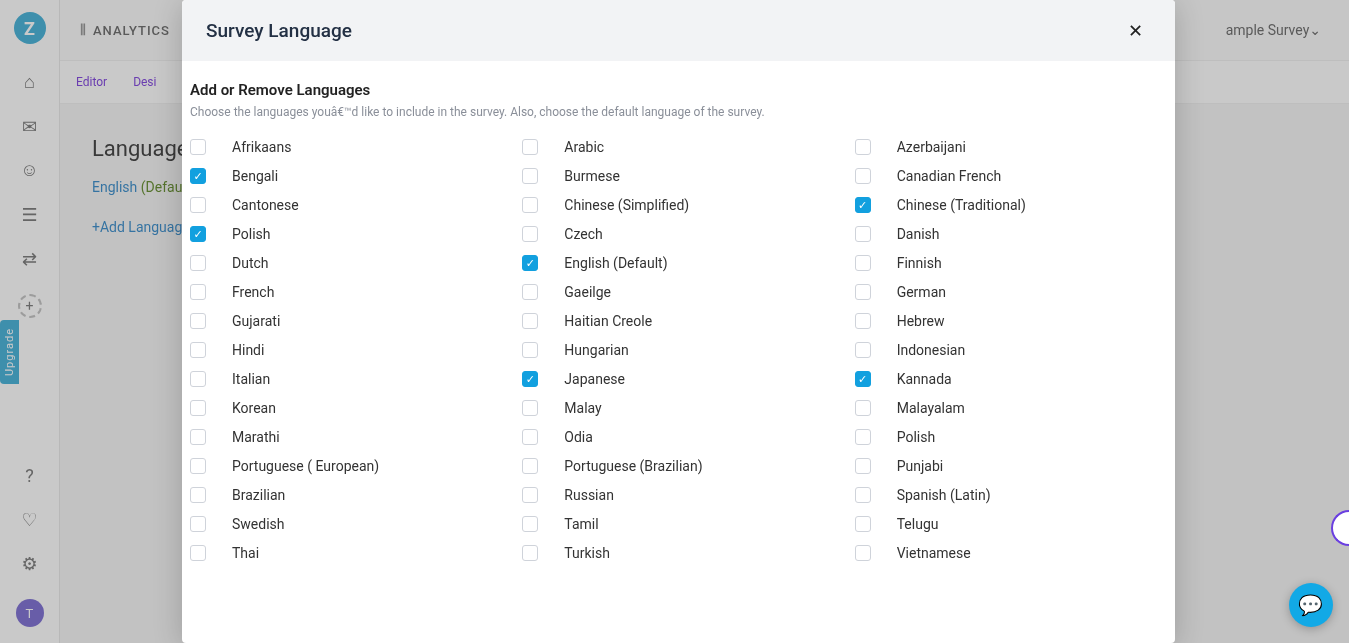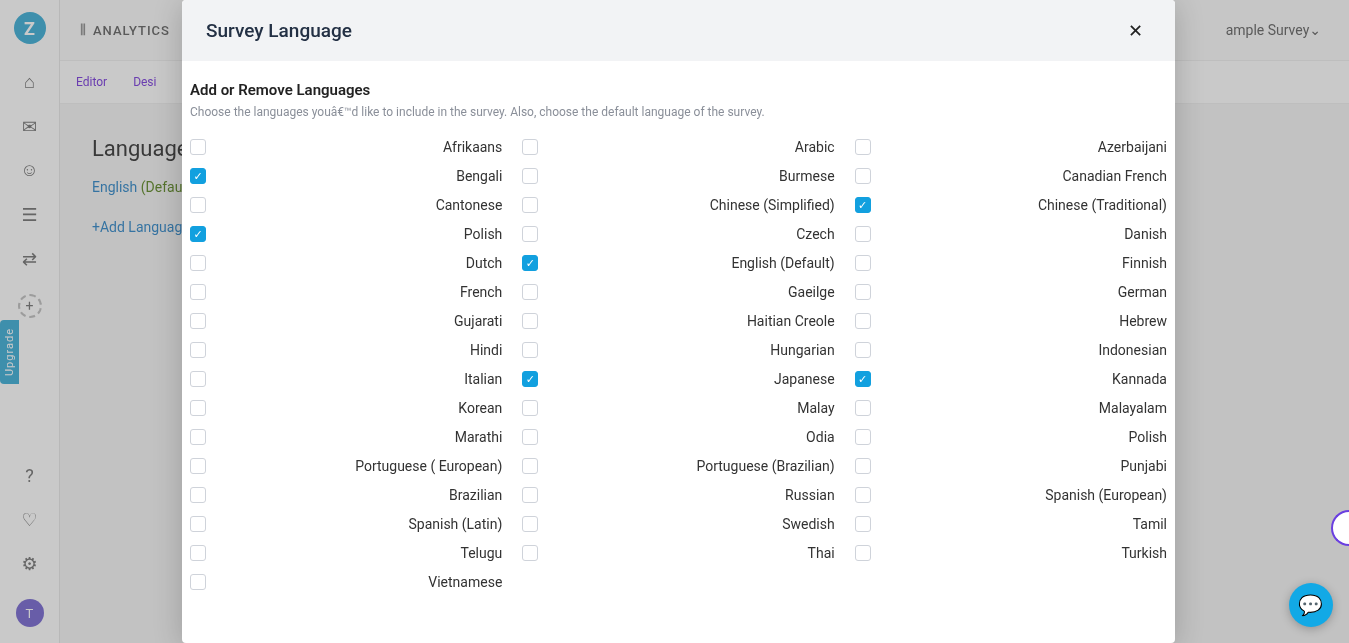--- a/index.html
+++ b/index.html
@@ -33,21 +33,21 @@
 
 .overlay { position:absolute; inset:0; background:rgba(100,100,100,0.35); }
 .modal { position:absolute; left:182px; top:0; width:993px; height:643px; background:#fff; border-radius:4px; box-shadow:0 4px 30px rgba(0,0,0,0.2); overflow:hidden; display:flex; flex-direction:column; }
 .modal-header { background:#f2f3f5; padding:16px 24px; display:flex; align-items:center; justify-content:space-between; }
 .modal-title { font-size:19px; color:#233044; font-weight:500; }
 .close-x { font-size:18px; cursor:pointer; color:#222; padding:4px 8px; }
 .modal-body { padding:20px 8px; overflow-y:auto; flex:1; }
 .sub-title { font-size:15px; font-weight:600; color:#222; margin-bottom:6px; }
 .sub-desc { font-size:12px; color:#8a8f99; margin-bottom:20px; }
 .lang-grid { display:grid; grid-template-columns:repeat(3,1fr); column-gap:20px; row-gap:13px; }
-.lang-item { display:flex; align-items:center; gap:26px; font-size:14px; color:#333;justify-content:space-between; }
+.lang-item { display:flex; align-items:center; gap:26px; font-size:14px; color:#333; }
 .cb { width:16px; height:16px; border:1.5px solid #cfd3da; border-radius:3px; display:inline-flex; align-items:center; justify-content:center; cursor:pointer; flex-shrink:0; }
 .cb.checked { background:#12a0df; border-color:#12a0df; }
 .cb.checked::after { content:"✓"; color:#fff; font-size:11px; line-height:1; }
 .make-default { color:#1d7cc3; font-size:13px; margin-left:6px; cursor:pointer; }
 
 
 .chat-bubble { position:absolute; right:16px; bottom:16px; width:44px; height:44px; border-radius:50%; background:#12a9e6; display:flex; align-items:center; justify-content:center; color:#fff; font-size:20px; box-shadow:0 2px 10px rgba(0,0,0,0.25); }
 .chat-edge { position:absolute; right:0; top:510px; width:18px; height:36px; background:#fff; border:2px solid #6a3fe0; border-right:none; border-radius:18px 0 0 18px; }
 </style>
 </head>
@@ -252,24 +252,20 @@
         <div class="lang-item">
           <span class="cb"></span>
           <span>Brazilian</span>
         </div>
         <div class="lang-item">
           <span class="cb"></span>
           <span>Russian</span>
         </div>
         <div class="lang-item">
           <span class="cb"></span>
-          <span>Spanish (European)</span>
-        </div>
-        <div class="lang-item">
-          <span class="cb"></span>
           <span>Spanish (Latin)</span>
         </div>
         <div class="lang-item">
           <span class="cb"></span>
           <span>Swedish</span>
         </div>
         <div class="lang-item">
           <span class="cb"></span>
           <span>Tamil</span>
         </div>

